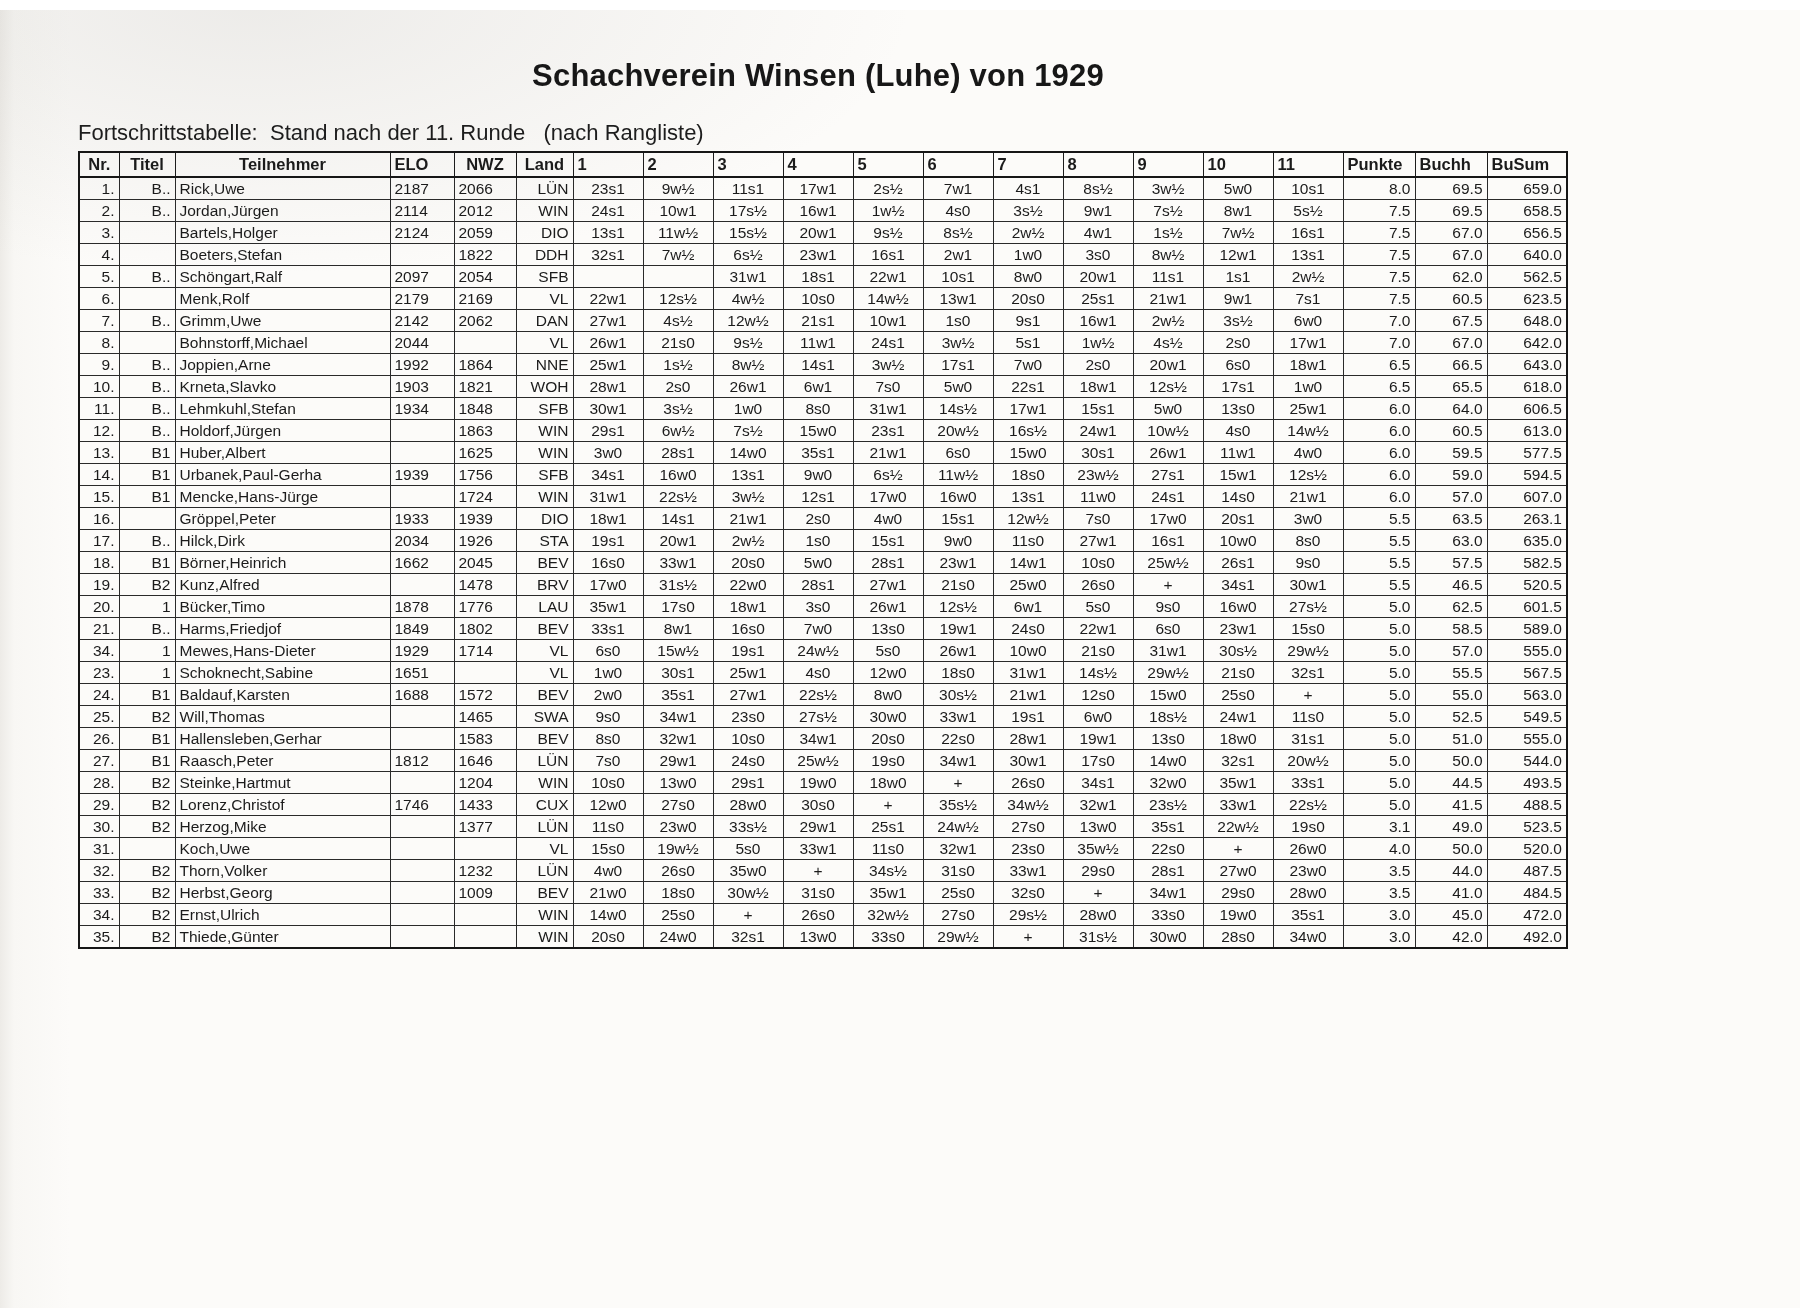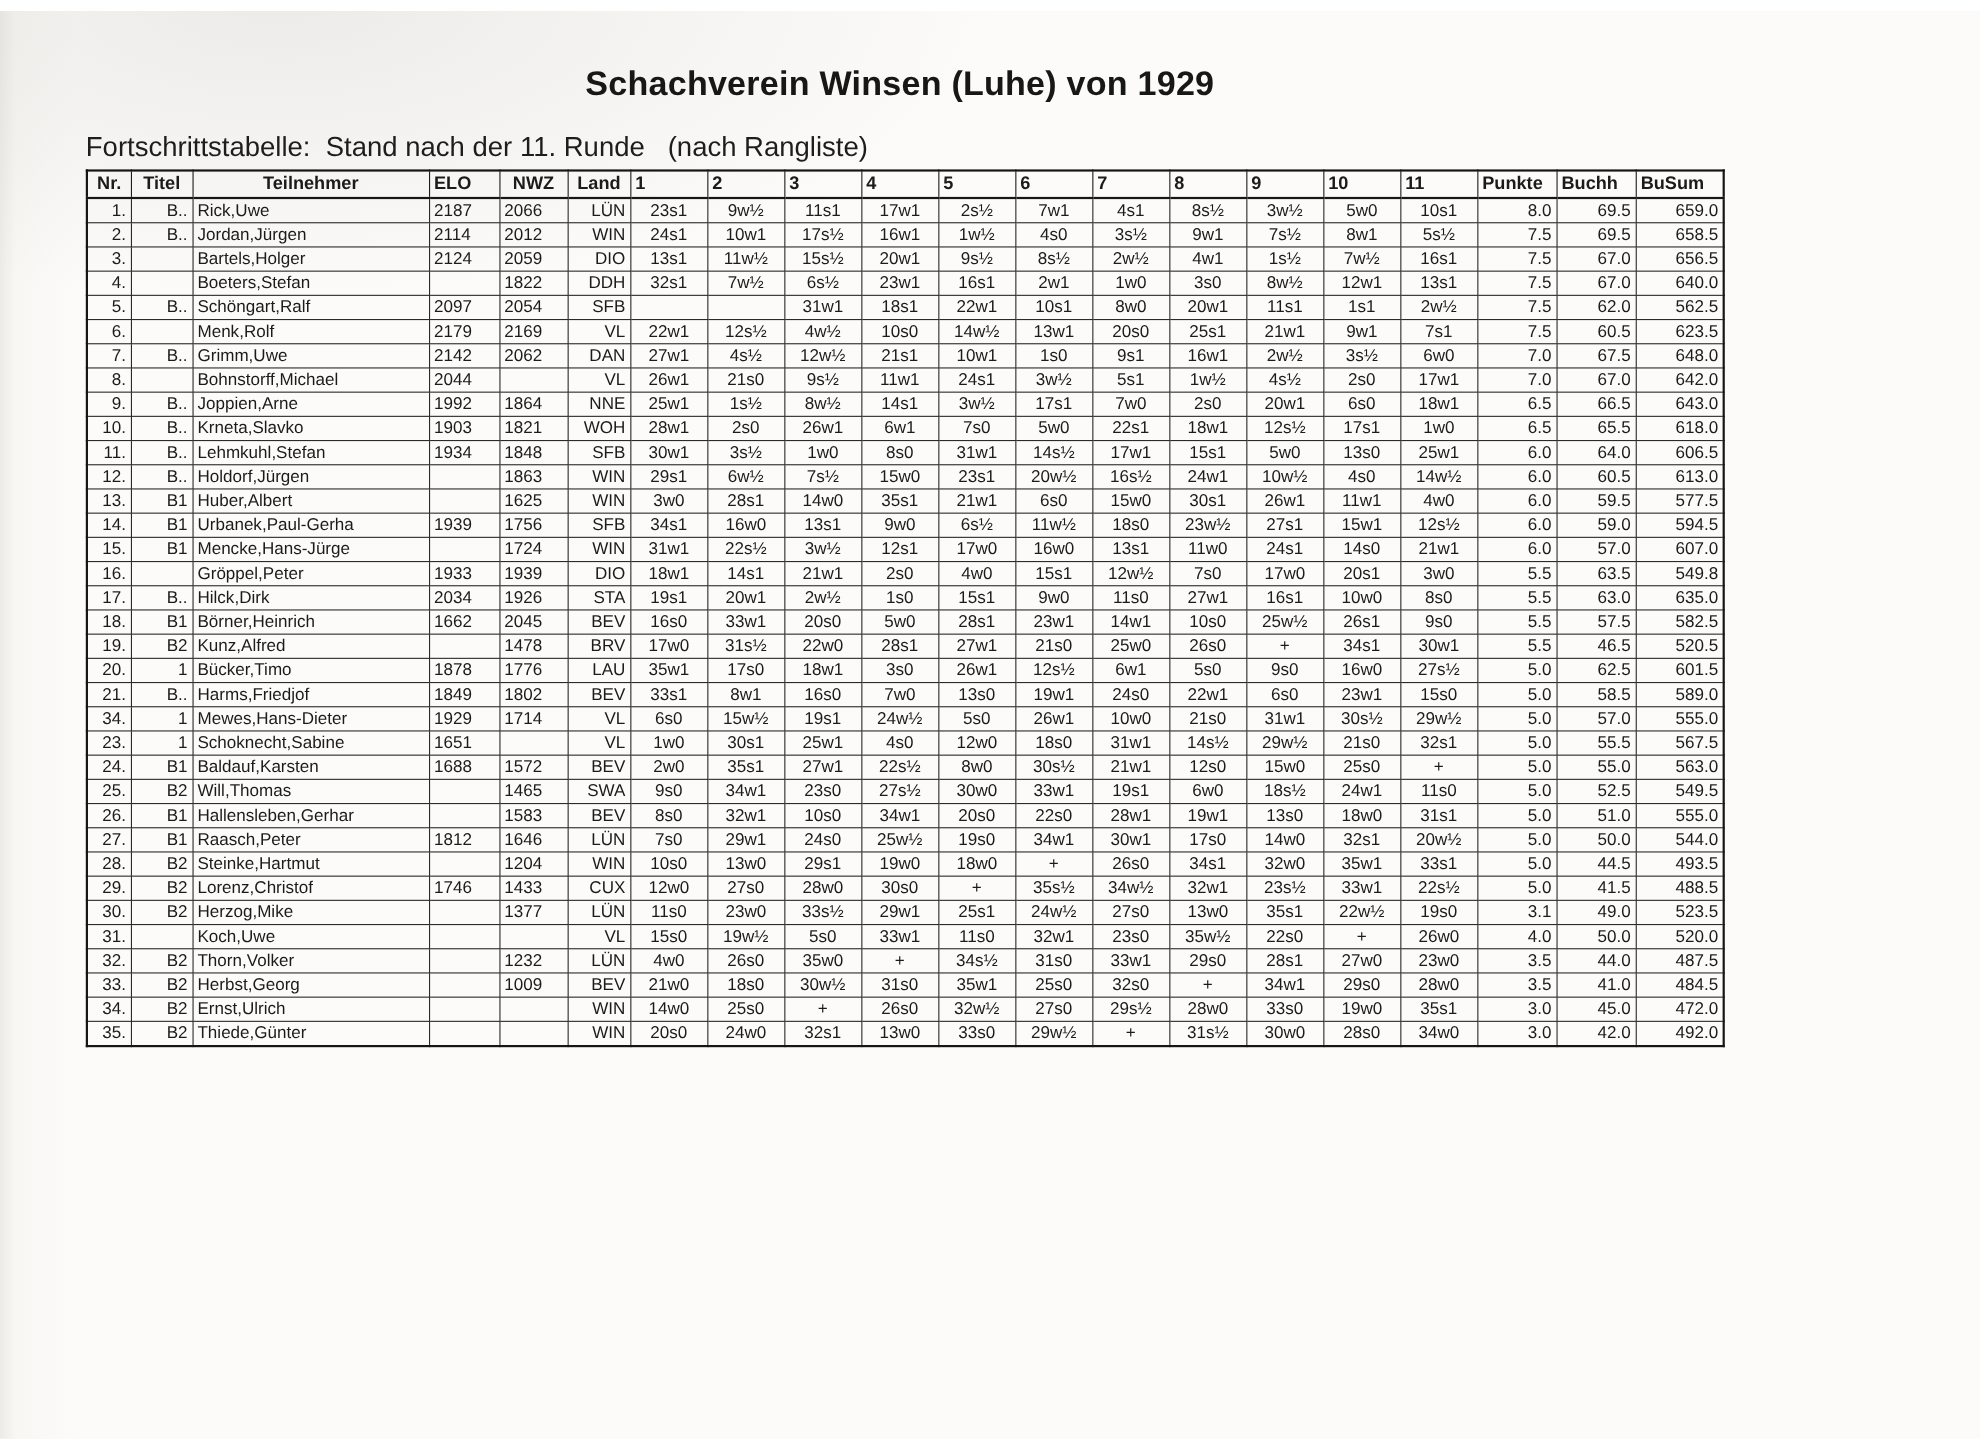--- a/index.html
+++ b/index.html
@@ -10,21 +10,21 @@
     background:
       radial-gradient(1200px 500px at 14% 0%, rgba(190,188,184,0.25), rgba(0,0,0,0) 55%),
       linear-gradient(90deg, #edebe7 0px, #f8f7f4 14px, #fcfbf9 70px),
       #fcfbf9;
     overflow:hidden;
   }
   .topstrip{height:10px;background:#ffffff;}
   .header-block{width:1636px;text-align:center;margin-top:48px;}
   .title{font-size:31px;font-weight:bold;letter-spacing:0.2px;color:#171717;}
   .subtitle{font-size:25px;margin-top:12px;color:#222;}
-  .caption{margin:26px 0 5px 78px;font-size:25px;white-space:pre;color:#1d1d1d;}
+  .caption{margin:26px 0 5px 78px;font-size:22px;white-space:pre;color:#1d1d1d;}
   table.grid{
     margin-left:78px;
     border-collapse:collapse;
     table-layout:fixed;
     width:1488px;
     background:transparent;
   }
   table.grid th, table.grid td{
     border:1px solid #2a2a2a;
     overflow:hidden;
@@ -447,21 +447,21 @@
         <td class="ac">2s0</td>
         <td class="ac">4w0</td>
         <td class="ac">15s1</td>
         <td class="ac">12w½</td>
         <td class="ac">7s0</td>
         <td class="ac">17w0</td>
         <td class="ac">20s1</td>
         <td class="ac">3w0</td>
         <td class="ar">5.5</td>
         <td class="ar">63.5</td>
-        <td class="ar">549.8</td>
+        <td class="ar">263.1</td>
       </tr>
       <tr>
         <td class="ar">17.</td>
         <td class="ar">B..</td>
         <td class="al">Hilck,Dirk</td>
         <td class="al">2034</td>
         <td class="al">1926</td>
         <td class="ar">STA</td>
         <td class="ac">19s1</td>
         <td class="ac">20w1</td>

